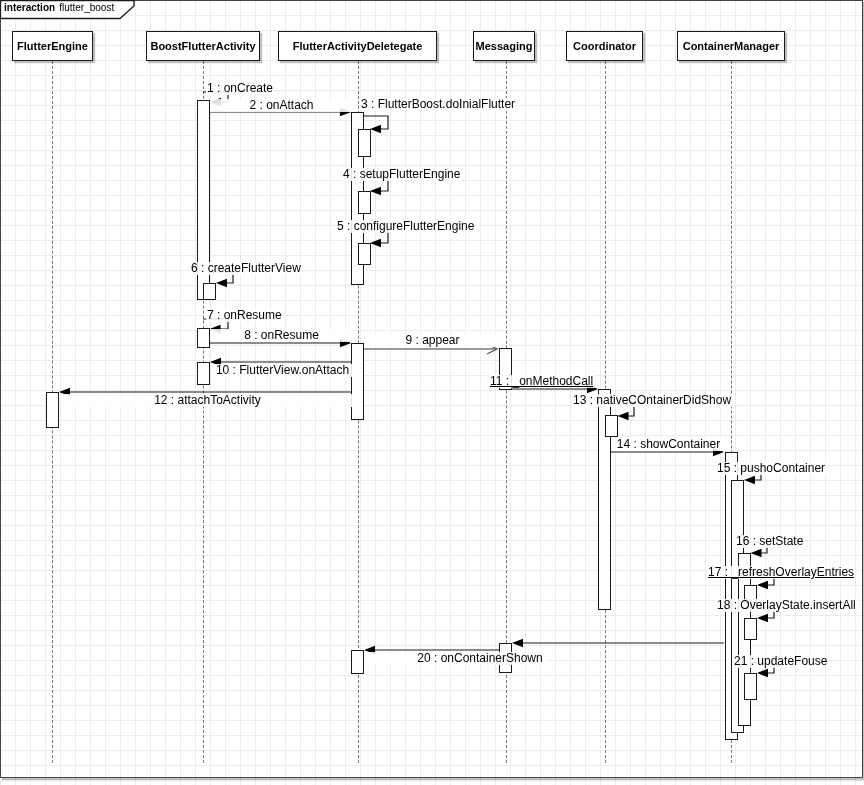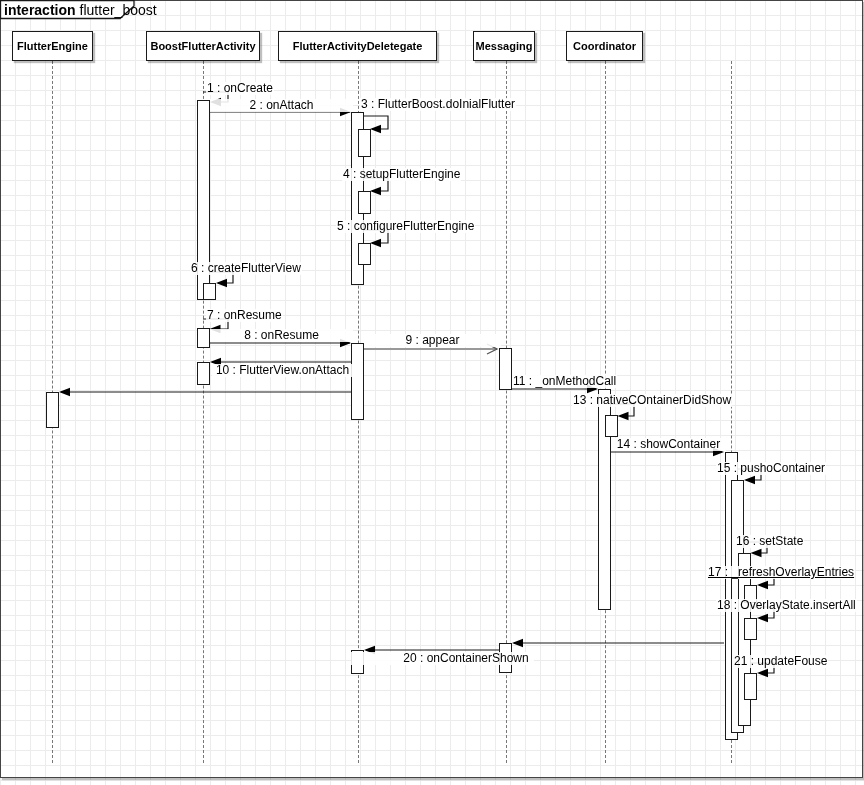--- a/index.html
+++ b/index.html
@@ -31,21 +31,21 @@
     position:absolute; width:13px; background:#fff;
     border:1px solid #1a1a1a; box-sizing:border-box;
   }
   .lbl{
     position:absolute; font-size:12px; line-height:13px; color:#000;
     white-space:nowrap; background:rgba(255,255,255,0.88); padding:0 1px;
   }
   .lbl.c{text-align:center;}
   svg{position:absolute; left:0; top:0;}
   .titleText{
-    position:absolute; left:4px; top:2px; font-size:14px; white-space:nowrap; color:#000;
+    position:absolute; left:4px; top:2px; font-size:10px; white-space:nowrap; color:#000;
   }
   .titleText .kw{font-weight:bold; margin-right:4px;}
 </style>
 </head>
 <body>
 
 <div class="canvas">
 
   <div class="frame"></div>
 
@@ -175,38 +175,40 @@
     </g>
 
     <path d="M0.5,0.5 H134 V6 L120,18.5 H0.5 Z" fill="#ffffff" stroke="#1a1a1a" stroke-width="1.3"></path>
   </svg>
 
   <div class="hdr" style="left:12px;  width:81px;">FlutterEngine</div>
   <div class="hdr" style="left:146px; width:114px;">BoostFlutterActivity</div>
   <div class="hdr" style="left:278px; width:159px;">FlutterActivityDeletegate</div>
   <div class="hdr" style="left:473px; width:62px;">Messaging</div>
   <div class="hdr" style="left:566px; width:77px;">Coordinator</div>
+  <div class="hdr" style="left:677px; width:108px;">ContainerManager</div>
 
   <div class="lbl" style="left:206px; top:82px;">1 : onCreate</div>
   <div class="lbl c" style="left:210px; top:99px;  width:141px;">2 : onAttach</div>
   <div class="lbl" style="left:360px; top:98px;">3 : FlutterBoost.doInialFlutter</div>
   <div class="lbl" style="left:342px; top:168px;">4 : setupFlutterEngine</div>
   <div class="lbl" style="left:336px; top:220px;">5 : configureFlutterEngine</div>
   <div class="lbl" style="left:190px; top:262px;">6 : createFlutterView</div>
   <div class="lbl" style="left:206px; top:309px;">7 : onResume</div>
   <div class="lbl c" style="left:210px; top:329px; width:141px;">8 : onResume</div>
   <div class="lbl c" style="left:364px; top:334px; width:135px;">9 : appear</div>
   <div class="lbl c" style="left:212px; top:364px; width:139px;">10 : FlutterView.onAttach</div>
-  <div class="lbl" style="left:512px; top:375px;">11 : _onMethodCall</div>
+  <div class="lbl" style="left:489px; top:375px;text-decoration:underline;">11 : _onMethodCall</div>
+  <div class="lbl c" style="left:62px;  top:394px; width:289px;">12 : attachToActivity</div>
   <div class="lbl" style="left:572px; top:394px;">13 : nativeCOntainerDidShow</div>
   <div class="lbl c" style="left:611px; top:438px; width:113px;">14 : showContainer</div>
   <div class="lbl" style="left:716px; top:462px;">15 : pushoContainer</div>
   <div class="lbl" style="left:735px; top:535px;">16 : setState</div>
   <div class="lbl" style="left:707px; top:566px;text-decoration:underline;">17 : _refreshOverlayEntries</div>
   <div class="lbl" style="left:716px; top:599px;">18 : OverlayState.insertAll</div>
-  <div class="lbl c" style="left:351px; top:652px; width:134px;padding-left:48px;">20 : onContainerShown</div>
+  <div class="lbl c" style="left:365px; top:652px; width:134px;padding-left:48px;">20 : onContainerShown</div>
   <div class="lbl" style="left:733px; top:655px;">21 : updateFouse</div>
 
   <div class="titleText">
     <span class="kw">interaction</span><span>flutter_boost</span>
   </div>
 
 </div>
 
 </body></html>

